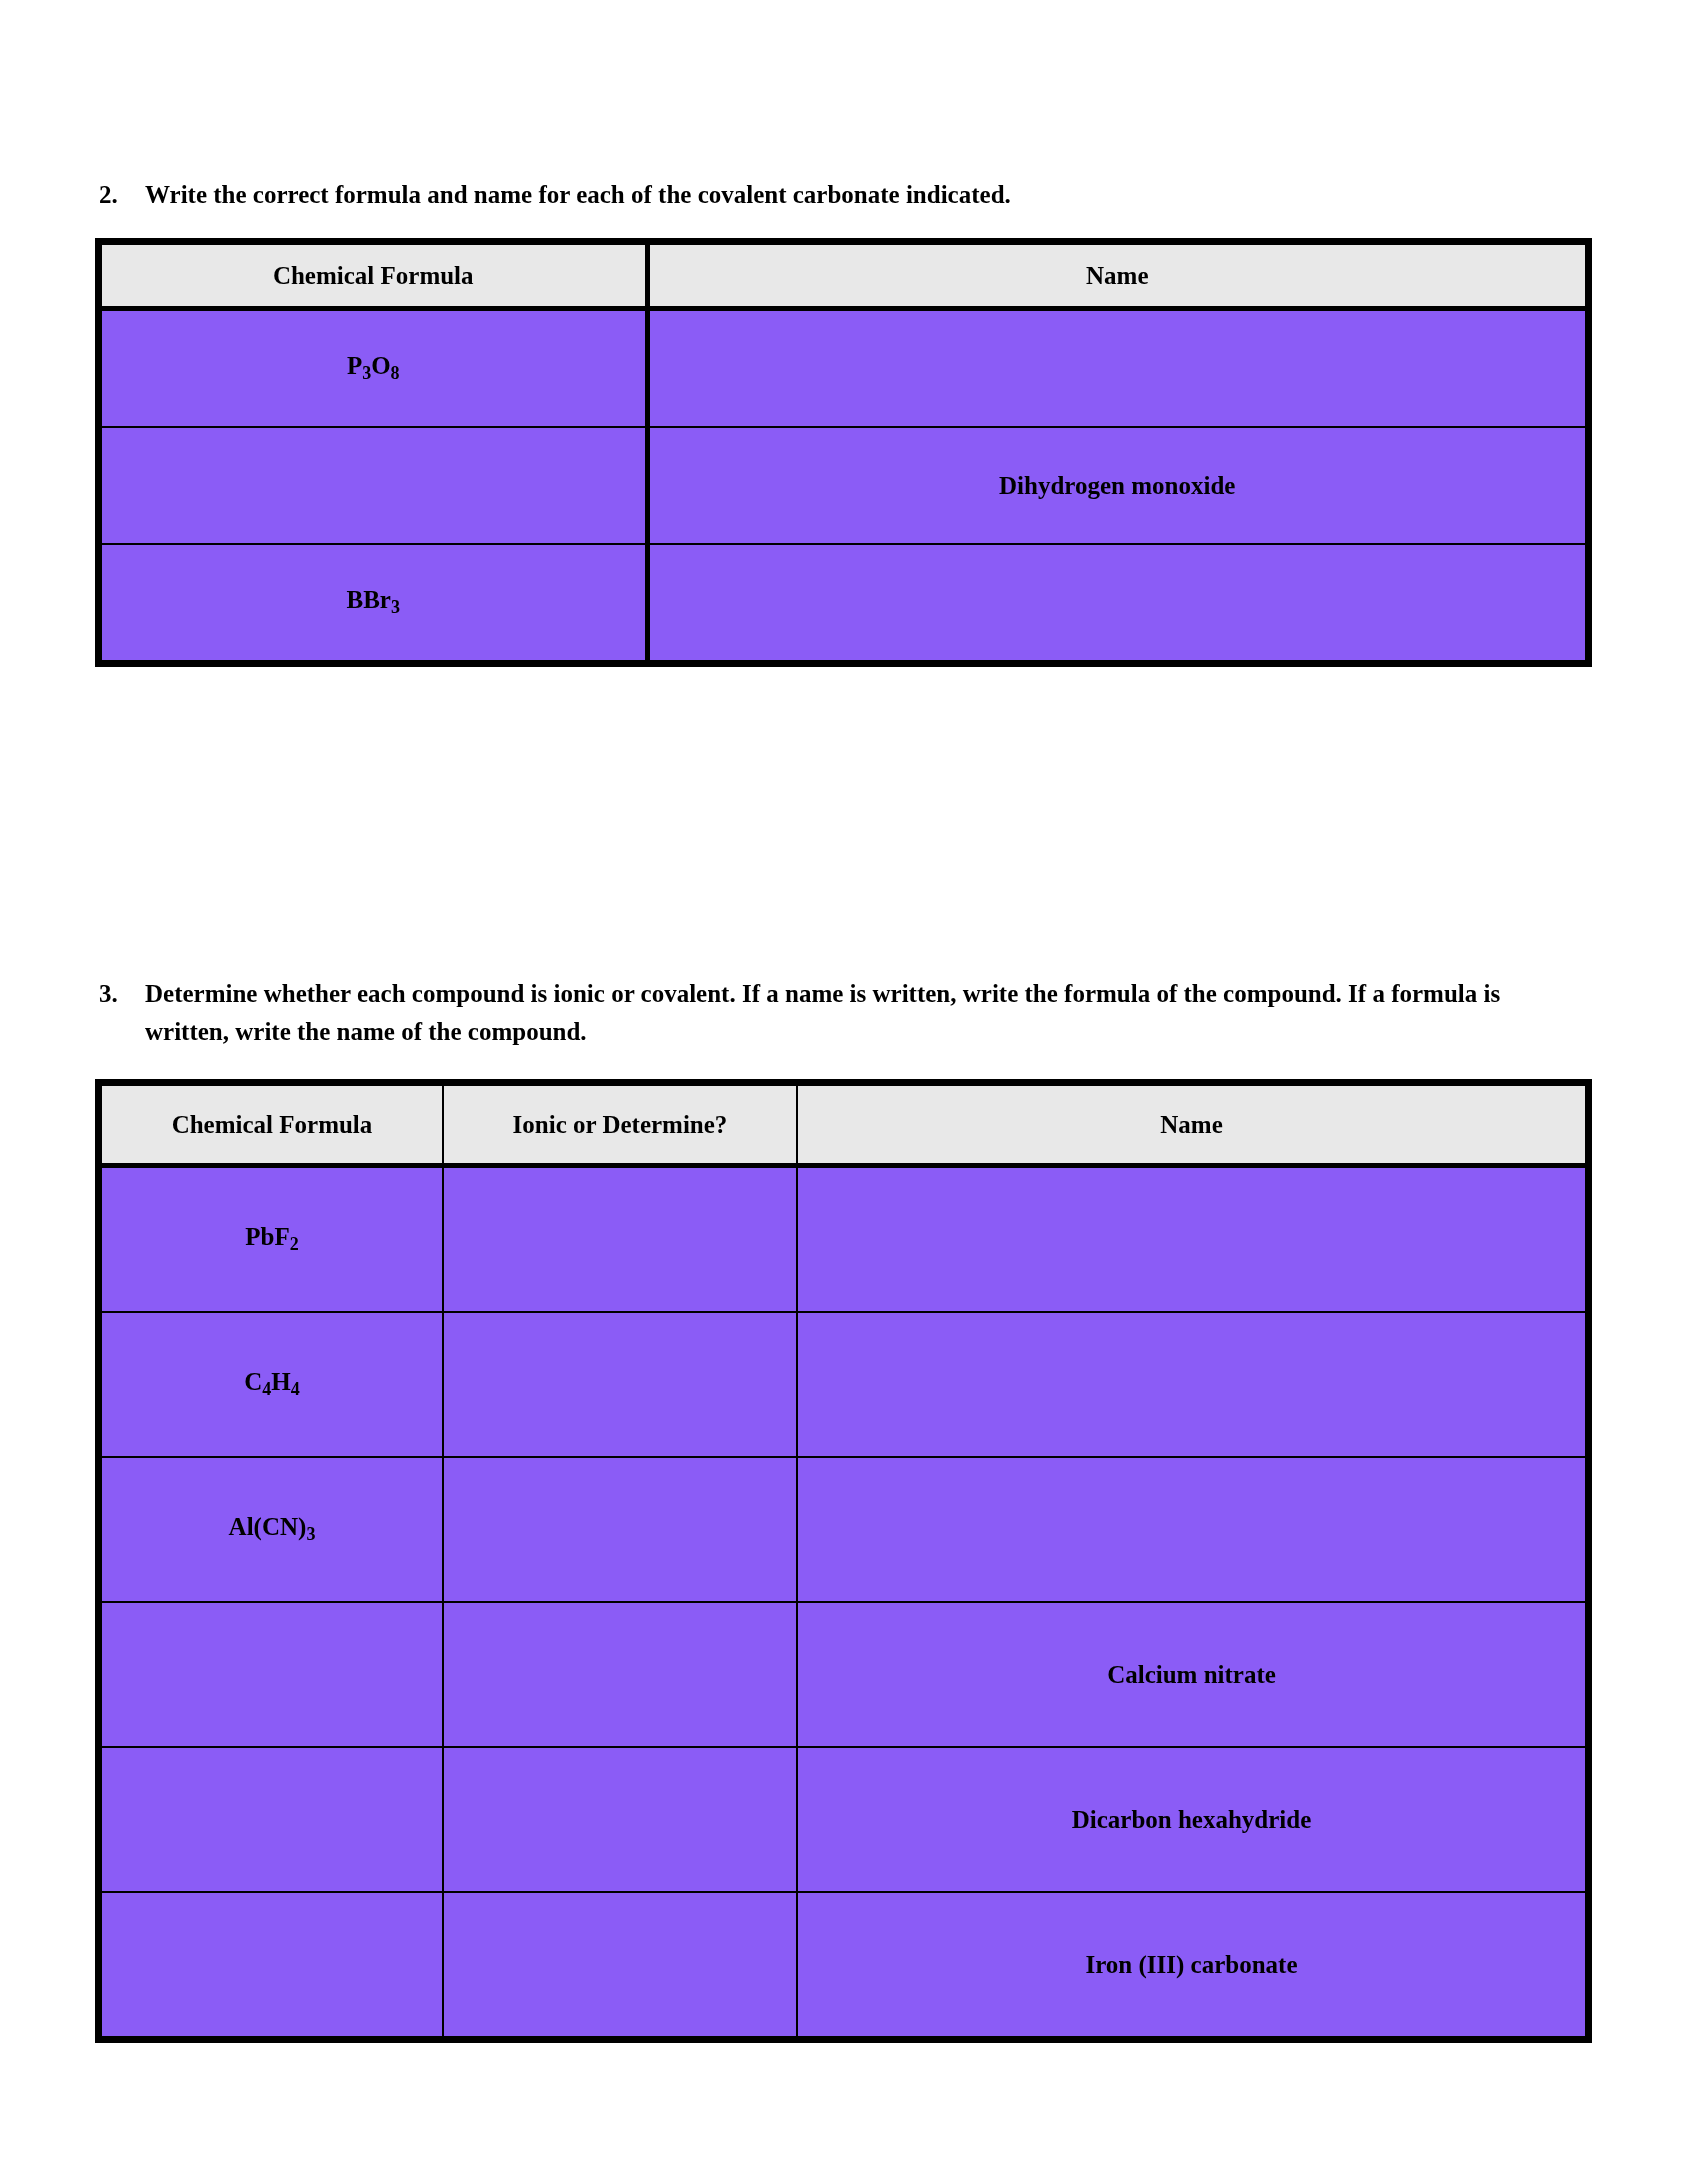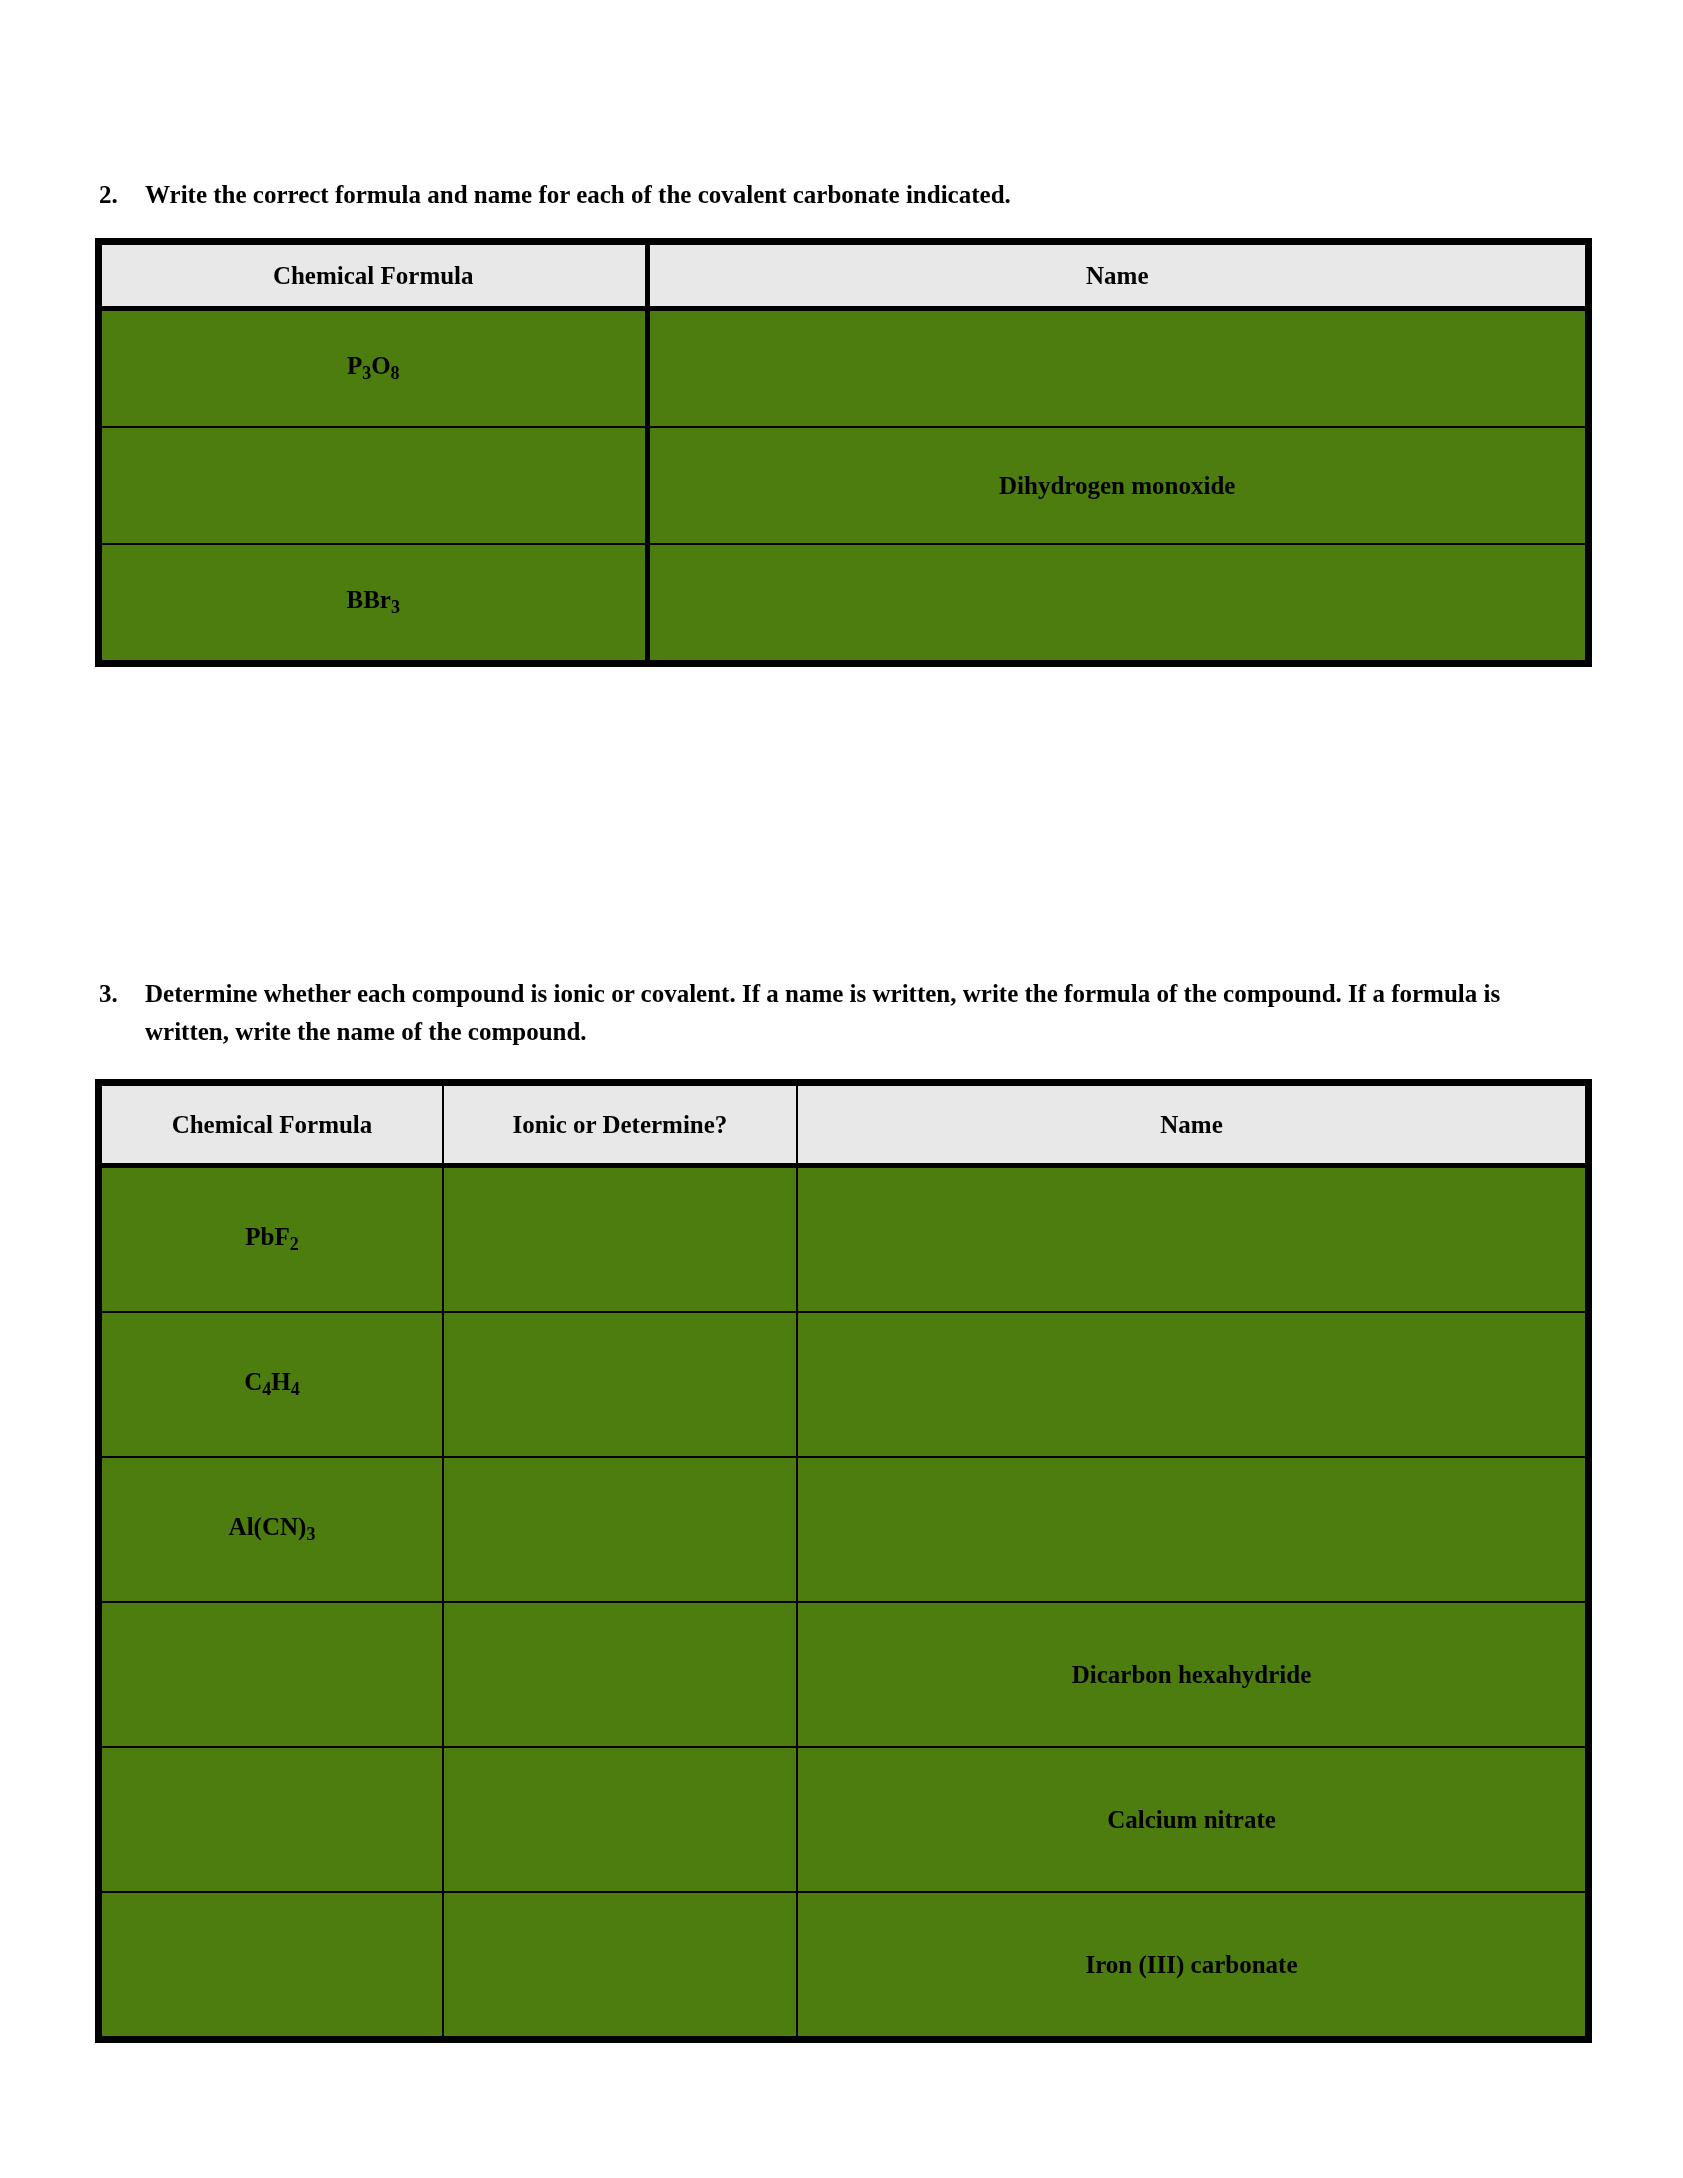--- a/index.html
+++ b/index.html
@@ -49,21 +49,21 @@
     position: absolute;
     left: 99px;
     top: 975px;
     width: 1465px;
   }
 
   
   table {
     border-collapse: collapse;
     table-layout: fixed;
-    background: #4d7c0f;
+    background: #8b5cf6;
   }
   table td, table th {
     border: 2px solid #000000;
     padding: 0;
     text-align: center;
     vertical-align: middle;
     font-weight: bold;
     font-size: 25px;
   }
   .tbl-header th {
@@ -194,26 +194,26 @@
           <td></td>
         </tr>
         <tr>
           <td>Al(CN)<sub>3</sub></td>
           <td></td>
           <td></td>
         </tr>
         <tr>
           <td></td>
           <td></td>
+          <td>Calcium nitrate</td>
+        </tr>
+        <tr>
+          <td></td>
+          <td></td>
           <td>Dicarbon hexahydride</td>
-        </tr>
-        <tr>
-          <td></td>
-          <td></td>
-          <td>Calcium nitrate</td>
         </tr>
         <tr>
           <td></td>
           <td></td>
           <td>Iron (III) carbonate</td>
         </tr>
       </tbody>
     </table>
   </div>
 

